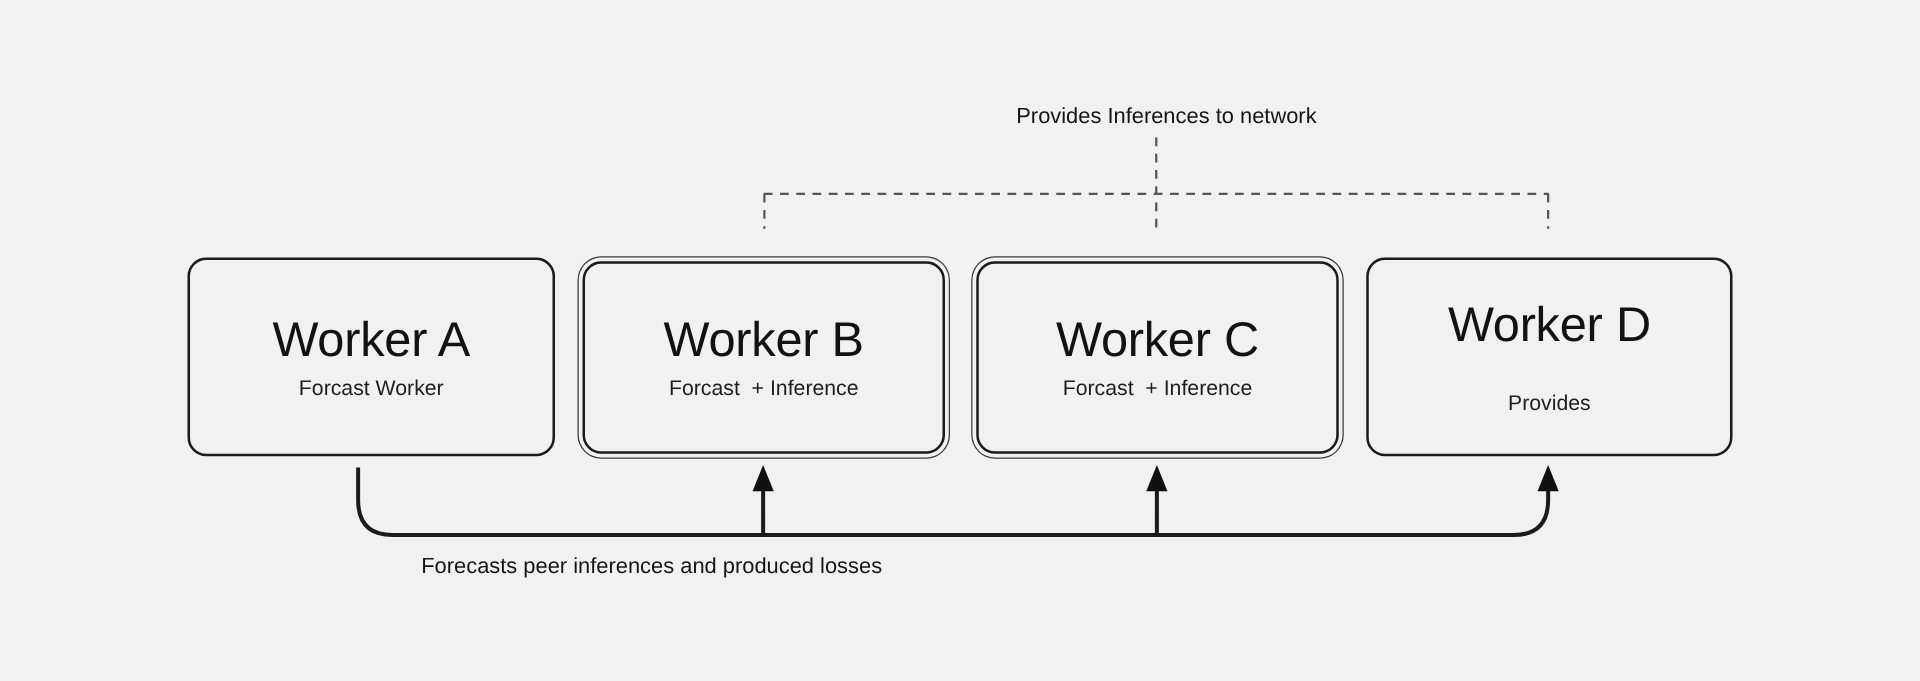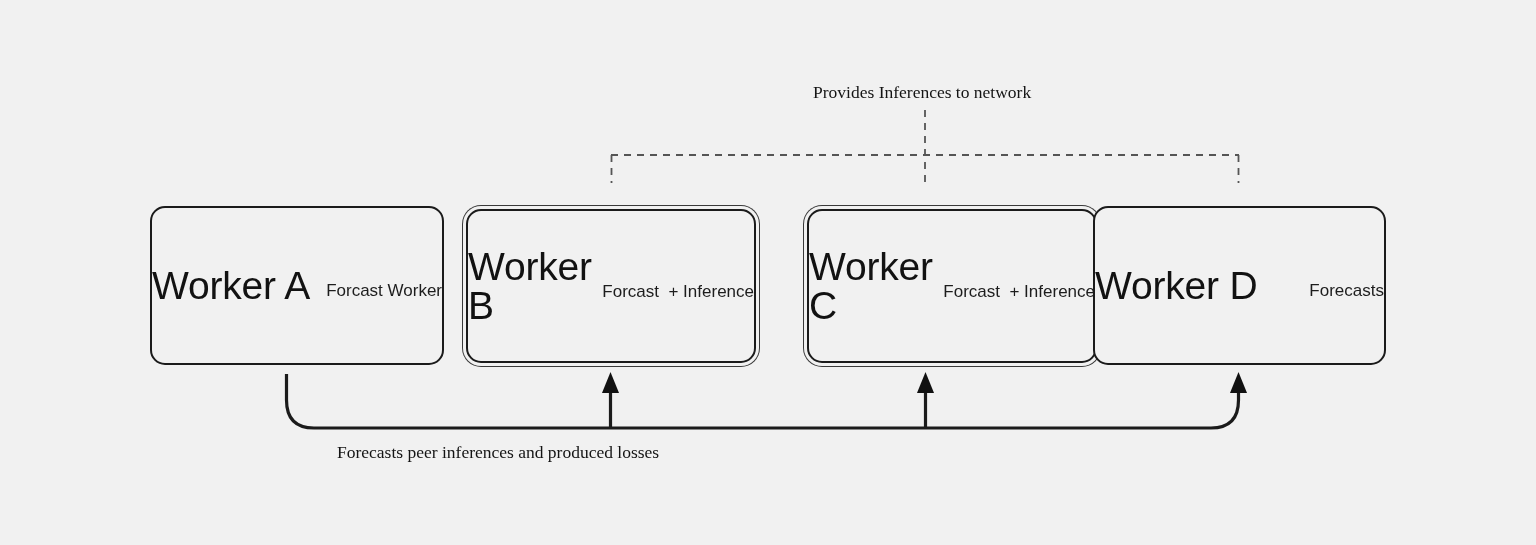--- a/index.html
+++ b/index.html
@@ -27,23 +27,23 @@
   }
 
   
   .node {
     position: absolute;
     box-sizing: border-box;
     background: #f1f1f1;
     border: 2px solid #1b1b1b;
     border-radius: 15px;
     display: flex;
-    flex-direction: row;
+    flex-direction: column;
     align-items: center;
-    justify-content: space-between;
+    justify-content: center;
   }
   .node.double {
     box-shadow: 0 0 0 3px #f1f1f1, 0 0 0 4px #3a3a3a;
   }
   .node-title {
     font-size: 39px;
     font-weight: 400;
     color: #121212;
     line-height: 1;
     letter-spacing: -0.2px;
@@ -52,31 +52,30 @@
     margin-top: 10px;
     font-size: 17px;
     font-weight: 400;
     color: #1d1d1d;
     line-height: 1;
     white-space: pre;
   }
 
   #node-a { left: 150px; top: 206px; width: 294px; height: 159px; }
   #node-b { left: 466px; top: 209px; width: 290px; height: 154px; }
-  #node-c { left: 781px; top: 209px; width: 290px; height: 154px; margin-left: 26px; }
+  #node-c { left: 781px; top: 209px; width: 290px; height: 154px; }
   #node-d { left: 1093px; top: 206px; width: 293px; height: 159px; gap: 24px; }
 
   
   .caption {
     position: absolute;
     font-size: 17.5px;
     color: #141414;
     line-height: 1;
     white-space: nowrap;
-    font-family: Liberation Serif, serif;
   }
   #caption-top { left: 813px; top: 84px; }
   #caption-bottom { left: 315px; top: 444px; margin-left: 22px; }
 </style>
 </head>
 <body>
 
 <div id="stage">
 
   <svg id="wires" viewBox="0 0 1536 545">
@@ -112,18 +111,18 @@
     <div class="node-sub">Forcast  + Inference</div>
   </div>
 
   <div class="node double" id="node-c">
     <div class="node-title">Worker C</div>
     <div class="node-sub">Forcast  + Inference</div>
   </div>
 
   <div class="node" id="node-d">
     <div class="node-title">Worker D</div>
-    <div class="node-sub">Forecasts</div>
+    <div class="node-sub">Provides</div>
   </div>
 
   <div class="caption" id="caption-bottom">Forecasts peer inferences and produced losses</div>
 
 </div>
 
 </body></html>

